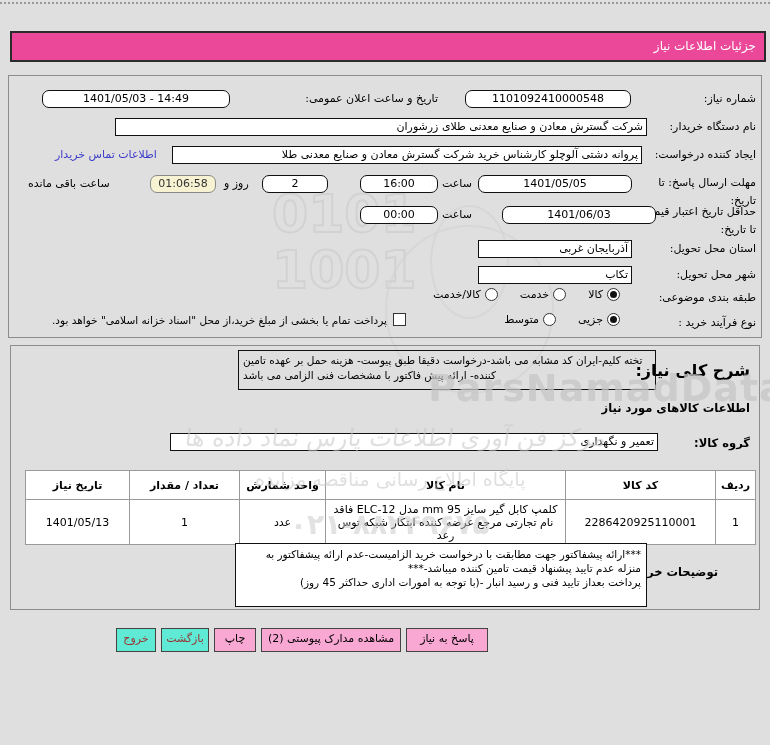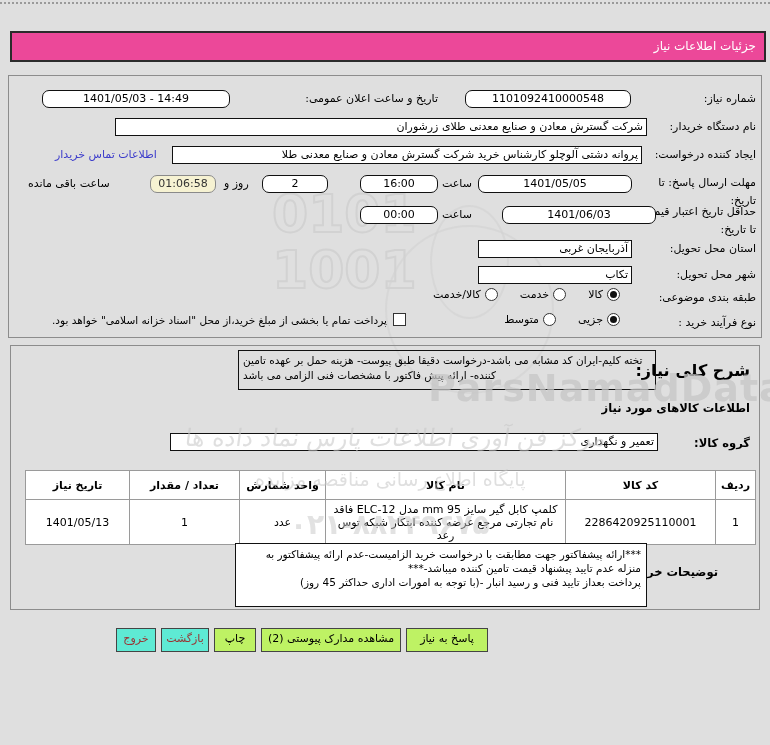--- a/index.html
+++ b/index.html
@@ -32,21 +32,21 @@
             line-height:14px;text-align:right;padding:3px 5px;overflow:hidden;}
   table.items{position:absolute;left:25px;top:470px;width:730px;border-collapse:collapse;
               background:#fff;table-layout:fixed;}
   table.items th,table.items td{border:1px solid #9a9a9a;font-size:11px;text-align:center;
               padding:2px 4px;overflow:hidden;}
   table.items th{font-weight:bold;height:24px;}
   table.items td{height:40px;}
   td.small{font-size:10px;line-height:13px;}
   .btn{position:absolute;top:628px;height:22px;border:1px solid #444;font-size:11px;
        line-height:20px;text-align:center;cursor:pointer;white-space:nowrap;}
-  .btn.green{background:#bef264;color:#000;}
+  .btn.green{background:#f9a8d4;color:#000;}
   .btn.pink{background:#5eead4;color:#993333;}
   .wm{position:absolute;pointer-events:none;color:#c6c6c6;white-space:nowrap;}
   .wm-digits{font-size:52px;font-weight:bold;color:transparent;-webkit-text-stroke:2px #cfcfcf;
              line-height:56px;opacity:.8;direction:ltr;}
   .wm-circle{position:absolute;border:2px solid #d2d2d2;border-radius:50%;opacity:.6;pointer-events:none;}
   .wm-brand{font-size:38px;font-weight:bold;opacity:.75;direction:ltr;letter-spacing:1px;}
   .wm-fa1{font-size:24px;opacity:.55;transform:skewX(-8deg);}
   .wm-fa2{font-size:19px;opacity:.55;}
   .wm-phone{font-size:28px;font-weight:bold;opacity:.5;direction:ltr;}
 </style>

